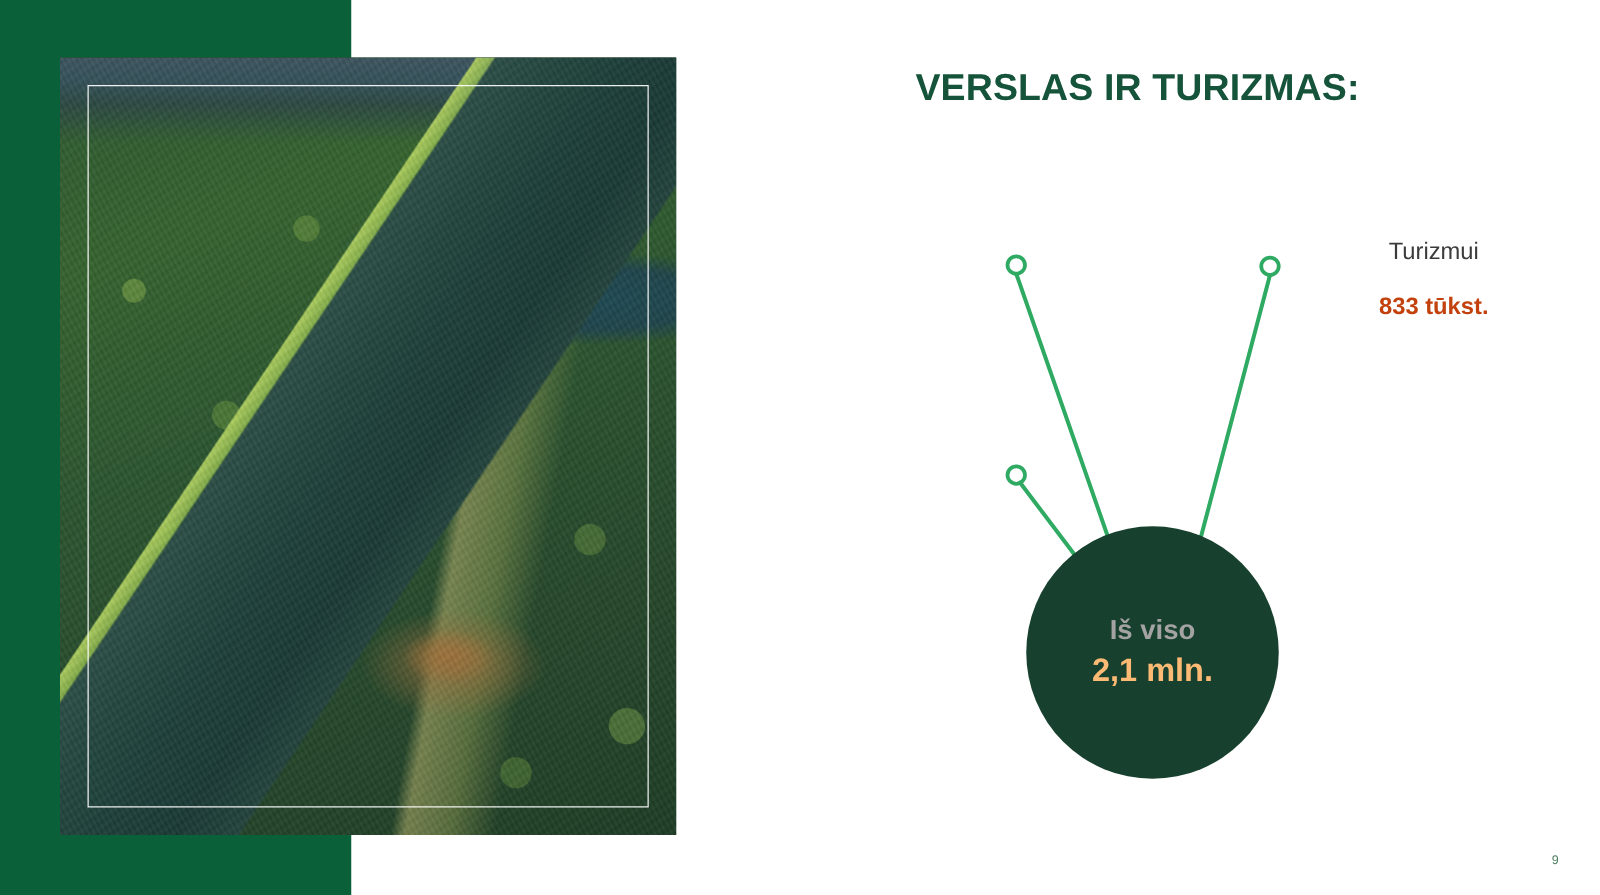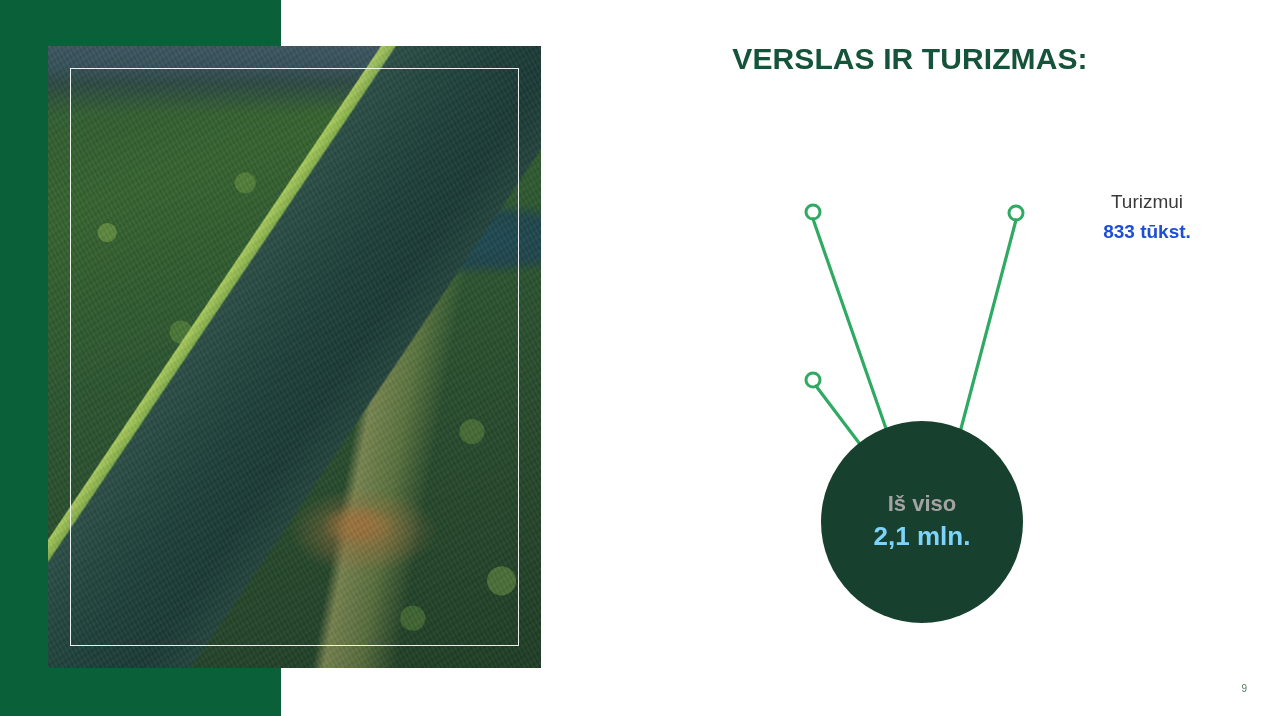--- a/index.html
+++ b/index.html
@@ -102,21 +102,21 @@
     right: 22px;
     bottom: 22px;
     border: 1.5px solid rgba(255,255,255,0.92);
     pointer-events: none;
   }
 
   
   .title {
     position: absolute;
     left: 560px;
-    top: 40px;
+    top: 52px;
     width: 700px;
     text-align: center;
     color: #15533a;
     font-size: 30px;
     font-weight: bold;
     line-height: 1.26;
     letter-spacing: 0.1px;
   }
 
   .diagram {
@@ -135,23 +135,23 @@
   }
 
   .label {
     position: absolute;
     font-size: 19px;
     line-height: 1.45;
     color: #3b3b3b;
   }
   .label .value {
     display: block;
-    color: #1d4ed8;
-    font-weight: bold;
-    margin-top: 2px;
+    color: #c2410c;
+    font-weight: bold;
+    margin-top: 16px;
   }
   .label-business {
     left: 0;
     top: 48px;
     width: 226px;
     text-align: right;
   }
   .label-rural {
     left: 0;
     top: 215px;
@@ -178,21 +178,21 @@
     align-items: center;
     justify-content: center;
   }
   .total-label {
     color: #a3a3a3;
     font-size: 22px;
     font-weight: bold;
     line-height: 1.3;
   }
   .total-value {
-    color: #7dd3fc;
+    color: #fdba74;
     font-size: 26px;
     font-weight: bold;
     line-height: 1.3;
     margin-top: 2px;
   }
 
   .page-number {
     position: absolute;
     right: 33px;
     bottom: 22px;

